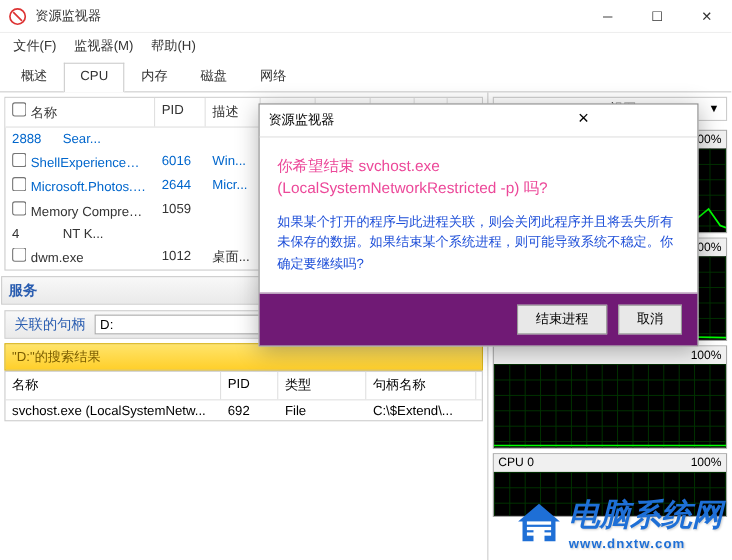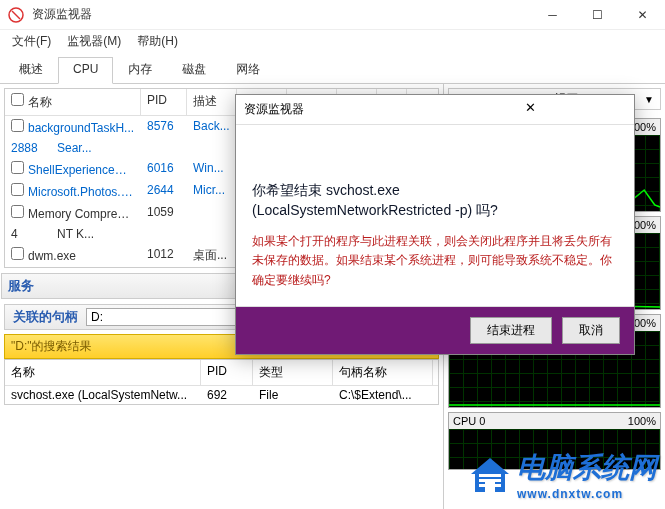--- a/index.html
+++ b/index.html
@@ -40,21 +40,21 @@
 .col-avg { width: 30px; }
 
 
 .panel-hdr { display:flex; align-items:center; margin:1px; border:1px solid #ccc; background:linear-gradient(#f8f8f8,#eaeaea); height:26px; padding:0 6px;}
 .panel-hdr .label { flex:1; font-size:13px; font-weight:bold; color:#2a5db0;}
 .panel-hdr .meter { width:40px; height:12px; background:#7fd87f; border:1px solid #888; margin-right:4px;}
 .panel-hdr .text { font-size:11px; color:#444;}
 
 
 .search-row { display:flex; align-items:center; margin:4px; border:1px solid #ccc; background:linear-gradient(#f8f8f8,#eaeaea); height:26px; }
-.search-row .label { padding:0 8px; font-size:13px; font-weight:bold; color:#2a5db0;}
+.search-row .label { padding:0 8px; font-size:13px; font-weight:normal; color:#2a5db0;}
 .search-row input { flex:1; border:1px solid #aaa; height:18px; padding:0 4px; font-size:12px; margin-right:4px;}
 .search-row .sicon { width:18px; text-align:center; color:#0066cc; }
 .expand { width:22px; text-align:center; color:#555; border-left:1px solid #ccc; height:100%; display:flex; align-items:center; justify-content:center;}
 
 .yellow-hdr { background: linear-gradient(#ffe46b,#ffcf2a); border:1px solid #d6ad00; margin:0 4px; padding:3px 6px; font-size:12px; color:#7a5c00;}
 
 .table2 { border:1px solid #ccc; margin:0 4px 4px 4px; }
 .t2-head { display:flex; border-bottom:1px solid #e0e0e0; }
 .t2-th { padding:4px 6px; font-size:12px; border-right:1px solid #e0e0e0;}
 .t2-row { display:flex; }
@@ -72,22 +72,22 @@
 .chart { height:76px; background:#000; position:relative; overflow:hidden;}
 .chart .grid { position:absolute; inset:0; background-image: linear-gradient(#003300 1px, transparent 1px), linear-gradient(90deg, #003300 1px, transparent 1px); background-size: 14px 14px;}
 .chart svg { position:absolute; inset:0; width:100%; height:100%;}
 
 
 .dialog { position:absolute; left:235px; top:94px; width:400px; background:#fff; border:1px solid #888; box-shadow:0 4px 20px rgba(0,0,0,0.3); }
 .dialog .dtitle { display:flex; align-items:center; height:30px; padding:0 8px; font-size:12px; border-bottom:1px solid #e0e0e0;}
 .dialog .dtitle span { flex:1;}
 .dialog .dclose { width:30px; height:20px; text-align:center; font-size:13px;}
 .dialog .dbody { padding:16px;}
-.dialog .dq { color:#0f172a; font-size:14px; margin-bottom:12px; line-height:1.4;margin-top:40px;}
-.dialog .dmsg { font-size:12px; color:#b91c1c; line-height:1.6;}
+.dialog .dq { color:#ec4899; font-size:14px; margin-bottom:12px; line-height:1.4;}
+.dialog .dmsg { font-size:12px; color:#1d4ed8; line-height:1.6;}
 .dialog .dbtns { display:flex; justify-content:flex-end; gap:10px; padding:10px 14px; background:#701a75; border-top:1px solid #ddd;}
 .dialog button { padding:4px 16px; font-size:12px; border:1px solid #999; background:#e8e8e8;}
 
 
 .watermark { position:absolute; right:8px; bottom:8px; display:flex; align-items:center; gap:6px; font-size:28px; font-weight:bold; color:#1e6fd6; font-style:italic; text-shadow:1px 1px 2px rgba(0,0,0,0.2);}
 .watermark .house { width:42px; height:38px;}
 .watermark .url { font-size:12px; font-style:normal; display:block; color:#1e6fd6; letter-spacing:1px;}
 </style>
 </head>
 <body>
@@ -124,25 +124,20 @@
       <div class="thead">
         <div class="th col-name"><input type="checkbox" class="chk" style=""><span>名称</span></div>
         <div class="th col-pid">PID</div>
         <div class="th col-desc">描述</div>
         <div class="th col-status">状态</div>
         <div class="th col-threads">线程数</div>
         <div class="th col-cpu">CPU</div>
         <div class="th col-avg">平...</div>
       </div>
       <div class="tbody" id="proc-rows">
-          <div class="tr">
-            <div class="td col-name link"><input type="checkbox" class="chk" style="">backgroundTaskH...</div>
-            <div class="td col-pid link">8576</div>
-            <div class="td col-desc link">Back...</div>
-          </div>
           <div class="tr">
             <div class="td col-pid link">2888</div>
             <div class="td col-desc link">Sear...</div>
           </div>
           <div class="tr">
             <div class="td col-name link"><input type="checkbox" class="chk" style="">ShellExperienceHo...</div>
             <div class="td col-pid link">6016</div>
             <div class="td col-desc link">Win...</div>
           </div>
           <div class="tr">

